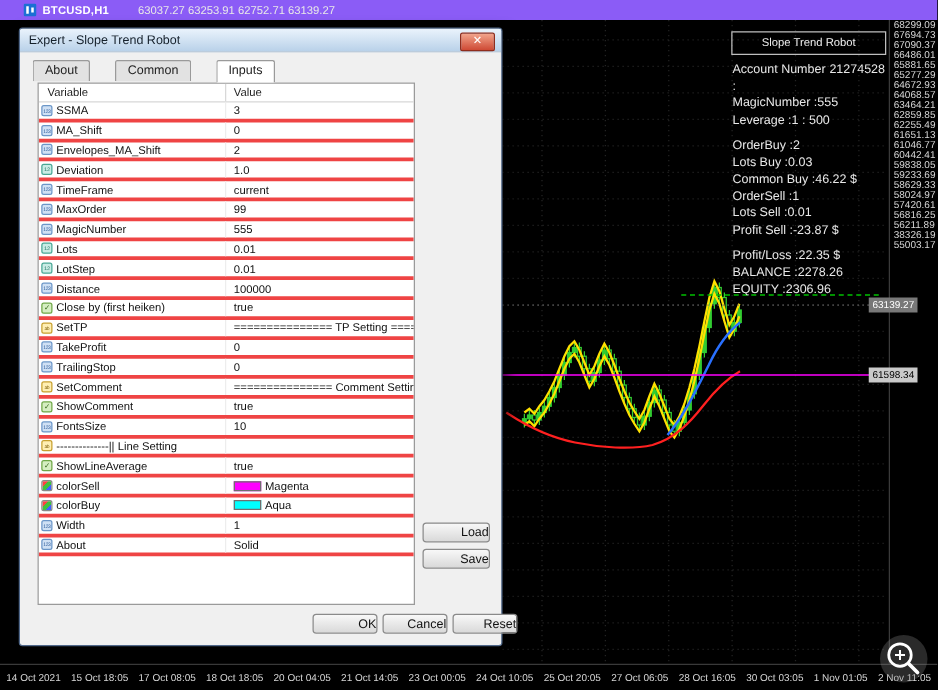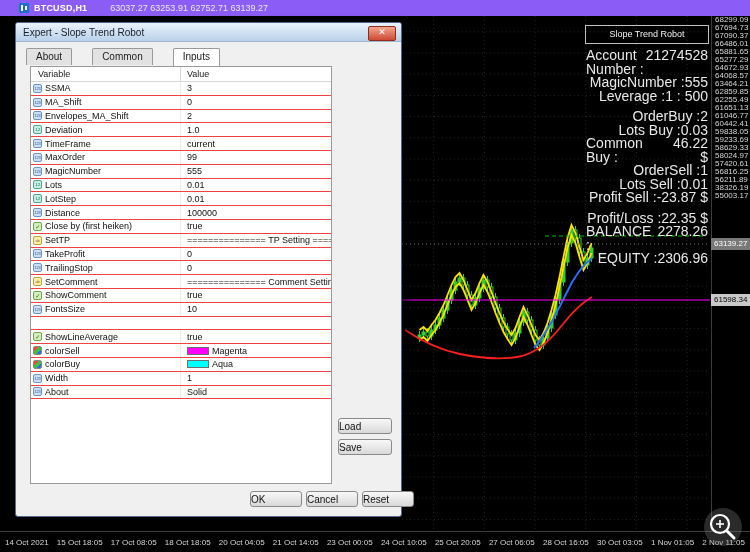--- a/index.html
+++ b/index.html
@@ -19,36 +19,36 @@
   .chart-area{position:absolute;inset:0;z-index:0}
   svg.canvas{position:absolute;left:0;top:0;z-index:1;pointer-events:none}
 
   .overlay-title{position:absolute;top:4px;right:48px;font-size:9px;color:#ddd;z-index:3}
 
   
   .price-axis{position:absolute;right:0;top:0;width:39px;height:531px;background:#000;
               border-left:1px solid #3a3a3a;display:flex;flex-direction:column;
               justify-content:flex-start;z-index:2;box-sizing:border-box}
   .price-axis span{font-size:8px;color:#d6d6d6;padding-left:3px;line-height:1;white-space:nowrap}
-  .price-box{position:absolute;right:0;width:39px;height:12px;font-size:8px;line-height:12px;
+  .price-box{position:absolute;right:16px;width:39px;height:12px;font-size:8px;line-height:12px;
              padding-left:3px;box-sizing:border-box;z-index:3;white-space:nowrap}
   .price-box.current{top:238px;background:#787878;color:#fff}
   .price-box.sellline{top:294px;background:#c9c9c9;color:#000}
 
   
   .time-axis{position:absolute;left:0;top:531px;width:750px;height:21px;background:#000;
              border-top:1px solid #3a3a3a;display:flex;justify-content:space-between;
              align-items:center;padding:0 5px;box-sizing:border-box;z-index:2}
   .time-axis span{font-size:8px;color:#d6d6d6;white-space:nowrap}
 
   
   .info-panel{position:absolute;left:585px;top:25px;width:124px;z-index:3;color:#e8e8e8}
   .panel-title{border:1px solid #bfbfbf;height:17px;line-height:17px;text-align:center;
                font-size:9px;margin-bottom:5px;color:#f0f0f0}
-  .panel-row{display:flex;justify-content:flex-end;font-size:14px;line-height:13.5px;padding:0 1px}
+  .panel-row{display:flex;justify-content:flex-start;font-size:10px;line-height:13.5px;padding:0 1px}
   .panel-row .pv{text-align:right}
   .panel-gap{height:7px}
 
   
   .zoom-widget{position:absolute;right:6px;bottom:4px;width:42px;height:42px;z-index:6}
 
   
   .dialog{position:absolute;left:15px;top:22px;width:385px;height:493px;background:#f0f0f0;
           border:1px solid #50688a;border-radius:3px;box-shadow:3px 3px 10px rgba(0,0,0,.7);z-index:10}
   .dlg-titlebar{height:18px;background:linear-gradient(#eaf3fc,#b9d1e9);border-bottom:1px solid #9fb6ce;
@@ -60,36 +60,36 @@
   .dlg-tabs{position:absolute;left:10px;top:25px;display:flex;font-size:10px;z-index:2}
   .dlg-tab{padding:2px 9px 2px 9px;border:1px solid #9a9a9a;border-bottom:none;background:#e2e2e2;
            border-radius:2px 2px 0 0;margin-right:20px;color:#222}
   .dlg-tab.active{background:#fff;padding-bottom:4px;margin-bottom:-1px}
 
   .dlg-list{position:absolute;left:14px;top:43px;width:302px;height:418px;background:#fff;
             border:1px solid #9a9a9a;box-sizing:border-box;overflow:hidden}
   .thead{display:flex;height:14px;border-bottom:1px solid #d8d8d8;font-size:9px;color:#222;}
   .thead .h1{width:150px;padding-left:7px;box-sizing:border-box;border-right:1px solid #d8d8d8;height:100%;line-height:14px}
   .thead .h2{padding-left:6px;line-height:14px}
-  .trow{display:flex;height:12.8px;border-bottom:1px solid #ef4444;font-size:9px;align-items:center}
+  .trow{display:flex;height:12.8px;border-bottom:3px solid #ef4444;font-size:9px;align-items:center}
   .tcell{overflow:hidden;white-space:nowrap}
   .tcell.name{width:150px;display:flex;align-items:center;gap:3px;padding-left:2px;
               box-sizing:border-box;border-right:1px solid #ededed;height:100%;color:#111}
   .tcell.val{flex:1;padding-left:6px;display:flex;align-items:center;gap:3px;height:100%;color:#111}
   .ticon{width:9px;height:9px;flex:none;border-radius:2px;font-size:4px;line-height:8px;
          text-align:center;box-sizing:border-box;letter-spacing:-.3px}
   .ticon.int{background:#cfe0f4;border:1px solid #6b96c8;color:#2a5a9a}
   .ticon.double{background:#c9ece5;border:1px solid #49a795;color:#146a58}
   .ticon.string{background:#ffefb3;border:1px solid #c7a02f;color:#7d5e0a}
   .ticon.bool{background:#d5eec1;border:1px solid #6fa747;color:#2f6314;font-size:6px}
   .ticon.color{background:linear-gradient(135deg,#ff4242 0 34%,#3fc13f 34% 67%,#4063ff 67% 100%);border:1px solid #888}
   .swatch{width:22px;height:8px;border:1px solid #6f6f6f;flex:none;box-sizing:border-box}
 
   .btn{position:absolute;width:54px;height:16px;background:linear-gradient(#f8f8f8,#d9d9d9);
-       border:1px solid #8a8a8a;border-radius:3px;font-size:10px;color:#111;text-align:left;
+       border:1px solid #8a8a8a;border-radius:3px;font-size:10px;color:#111;text-align:right;
        line-height:16px;box-sizing:border-box}
   .btn.load{left:322px;top:395px}
   .btn.save{left:322px;top:416px}
   .btn.ok{left:234px;top:468px;width:52px}
   .btn.cancel{left:290px;top:468px;width:52px}
   .btn.reset{left:346px;top:468px;width:52px}
 </style>
 </head>
 <body>
 
@@ -521,20 +521,24 @@
         <div class="trow">
           <div class="tcell name">
             <span class="ticon int">123</span>
             <span>FontsSize</span>
           </div>
           <div class="tcell val">
             <span>10</span>
           </div>
         </div>
         <div class="trow">
+          <div class="tcell name">
+            <span class="ticon string">ab</span>
+            <span>--------------|| Line Setting</span>
+          </div>
           <div class="tcell val">
             <span></span>
           </div>
         </div>
         <div class="trow">
           <div class="tcell name">
             <span class="ticon bool">✓</span>
             <span>ShowLineAverage</span>
           </div>
           <div class="tcell val">

